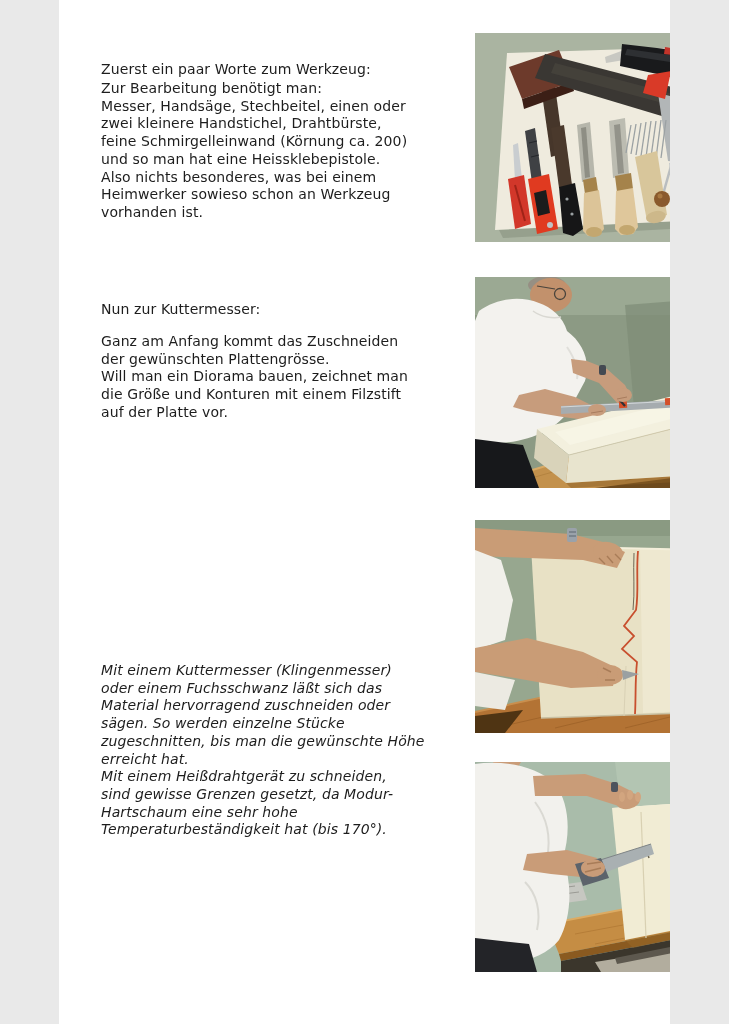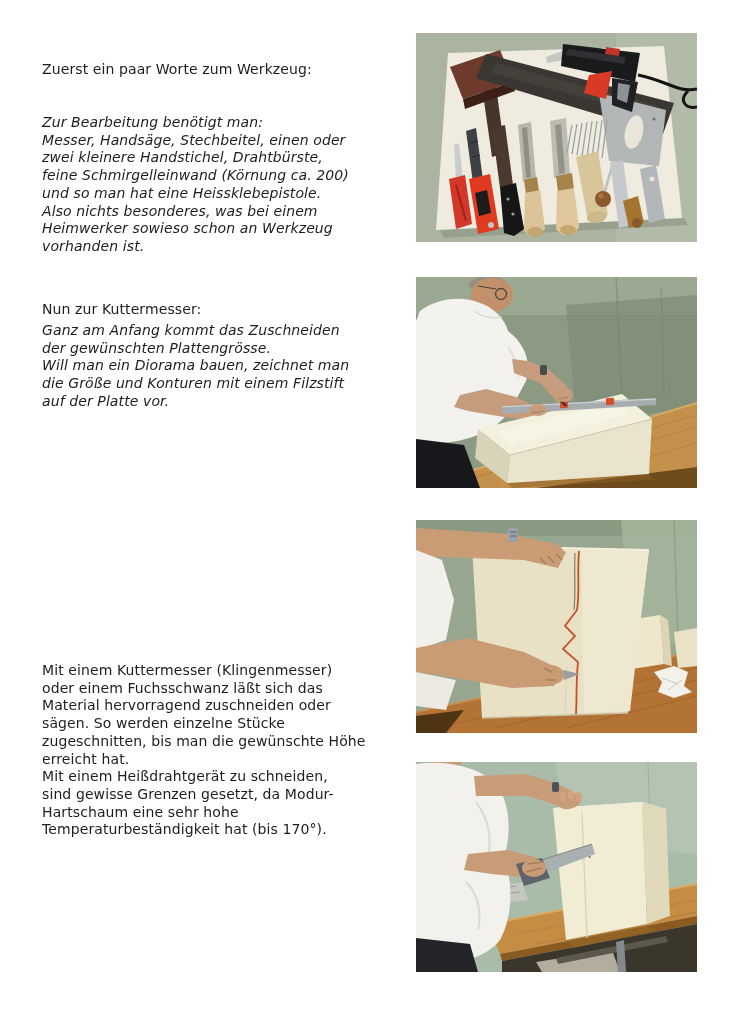--- a/index.html
+++ b/index.html
@@ -1,38 +1,38 @@
 <!DOCTYPE html>
 <html lang="de"><head>
 <meta charset="utf-8">
 <style>
   html,body{margin:0;padding:0;background:#e9e9e9;}
   .page{
     position:relative;
-    width:729px;height:1024px;
+    width:611px;height:1024px;
     margin:0 auto;
     background:#ffffff;
     font-family:"DejaVu Sans","Liberation Sans",sans-serif;
     color:#1d1d1d;
     overflow:hidden;
   }
   .tb{
     position:absolute;
     left:42px;
     width:396px;
     font-size:14px;
     line-height:17.7px;
     letter-spacing:.1px;
     white-space:pre-line;
   }
   #s1-heading{top:61px;}
-  #s1-body{top:114px;font-style:italic;}
+  #s1-body{top:80px;}
   #s2-heading{top:301px;}
-  #s2-body{top:322px;font-style:italic;}
-  #s3-body{top:662px;}
+  #s2-body{top:333px;}
+  #s3-body{top:662px;font-style:italic;}
   .photo{
     position:absolute;
     left:416px;
     width:281px;
     margin:0;
     overflow:hidden;
     background:#9aa893;
   }
   #photo-tools{top:33px;height:209px;}
   #photo-marking{top:277px;height:211px;}

